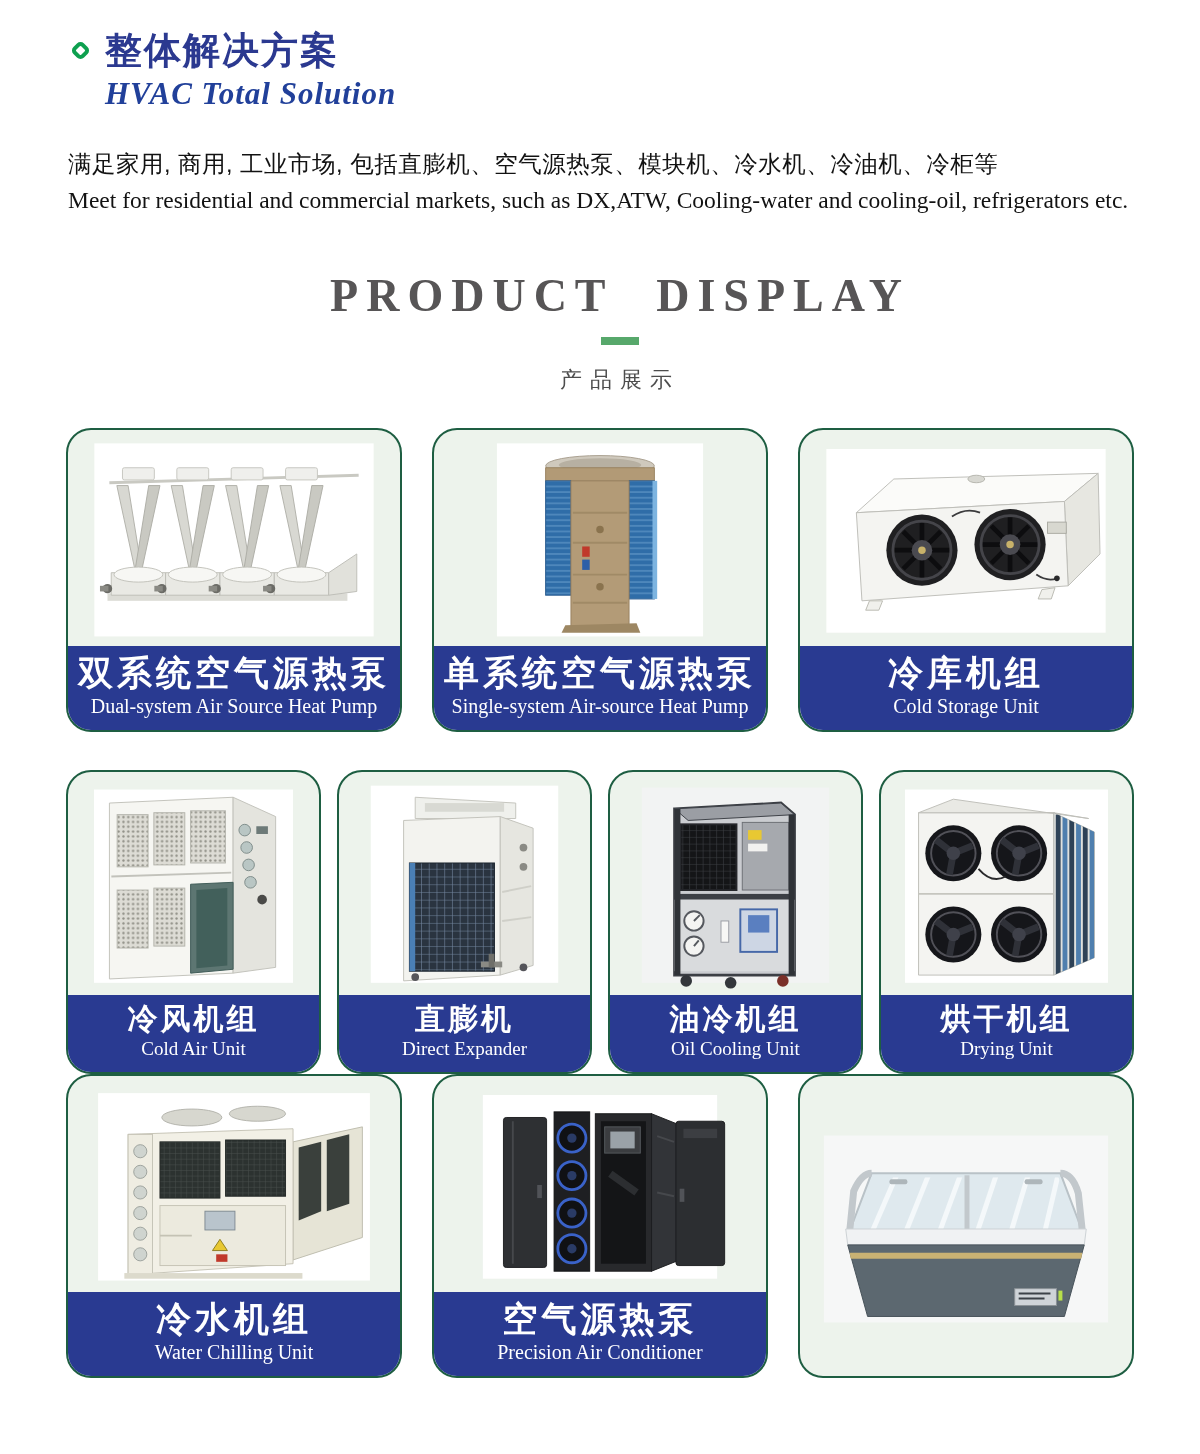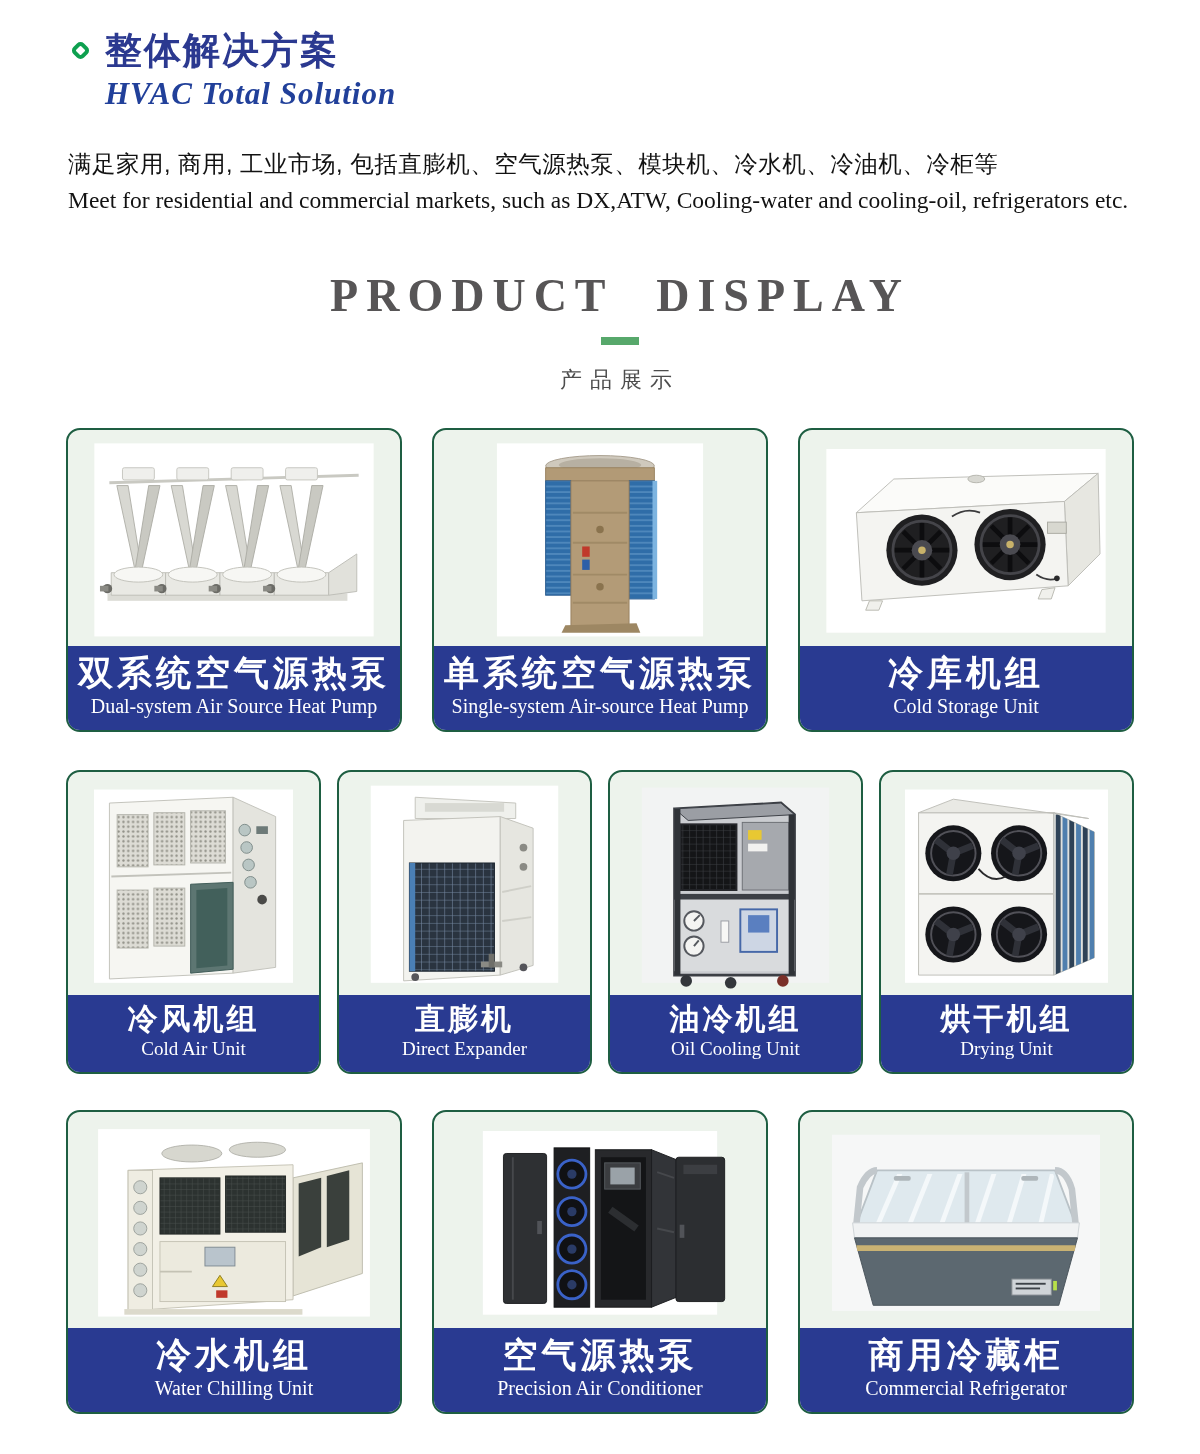--- a/index.html
+++ b/index.html
@@ -32,23 +32,23 @@
     color:#575556; letter-spacing:8px; word-spacing:24px;
   }
   .sec-dash { width:38px; height:8px; background:#57a86b; margin:15px auto 0; }
   .sec-sub { font-size:22px; color:#4d4d4d; letter-spacing:8px; margin-top:20px; }
   
   .grid { margin:0 66px; display:grid; }
   .grid.cols3 { grid-template-columns:repeat(3,1fr); gap:30px; }
   .grid.cols4 { grid-template-columns:repeat(4,1fr); gap:16px; }
   .grid.row-1 { margin-top:33px; }
   .grid.row-2 { margin-top:38px; }
-  .grid.row-3 { margin-top:36px; }
+  .grid.row-3 { }
   .card {
-    border:2px solid #1e5e42; border-radius:14px; overflow:hidden;
+    border:2px solid #1e5e42; border-radius:25px; overflow:hidden;
     background:#edf3ec; display:flex; flex-direction:column; height:304px;
   }
   .photo { flex:1; display:flex; align-items:center; justify-content:center; overflow:hidden; padding:4px 2px 0; }
   .photo svg { width:100%; height:100%; }
   .banner { background:#293a91; color:#ffffff; text-align:center; padding:7px 4px 12px; }
   .banner .b-zh { font-weight:bold; font-size:35px; letter-spacing:4px; line-height:1.12; white-space:nowrap; }
   .banner .b-en { font-family:"Liberation Serif", serif; font-size:20px; margin-top:3px; white-space:nowrap; }
   .cols4 .banner .b-zh { font-size:30px; letter-spacing:3px; }
   .cols4 .banner .b-en { font-size:19px; }
 </style>
@@ -450,18 +450,14 @@
         <rect x="224" y="64" width="18" height="5" rx="2" fill="#aeb6ba"></rect>
         <polygon points="44,114 286,114 284,130 46,130" fill="#f0f2f3" stroke="#cdd2d5"></polygon>
         <polygon points="46,130 284,130 264,202 66,202" fill="#5c6870" stroke="#48535a"></polygon>
         <polygon points="48,138 282,138 281,144 49,144" fill="#c9b273"></polygon>
         <rect x="214" y="174" width="42" height="17" fill="#cfd4d8" stroke="#8b9196"></rect>
         <line x1="218" y1="179" x2="250" y2="179" stroke="#3c4248" stroke-width="2"></line>
         <line x1="218" y1="184" x2="244" y2="184" stroke="#3c4248" stroke-width="2"></line>
         <rect x="258" y="176" width="4" height="10" fill="#b8e04a"></rect>
       </svg>
     </div>
-    <div class="banner">
-      <div class="b-zh">商用冷藏柜</div>
-      <div class="b-en">Commercial Refrigerator</div>
-    </div>
   </div>
 </div>
 
 </body></html>

